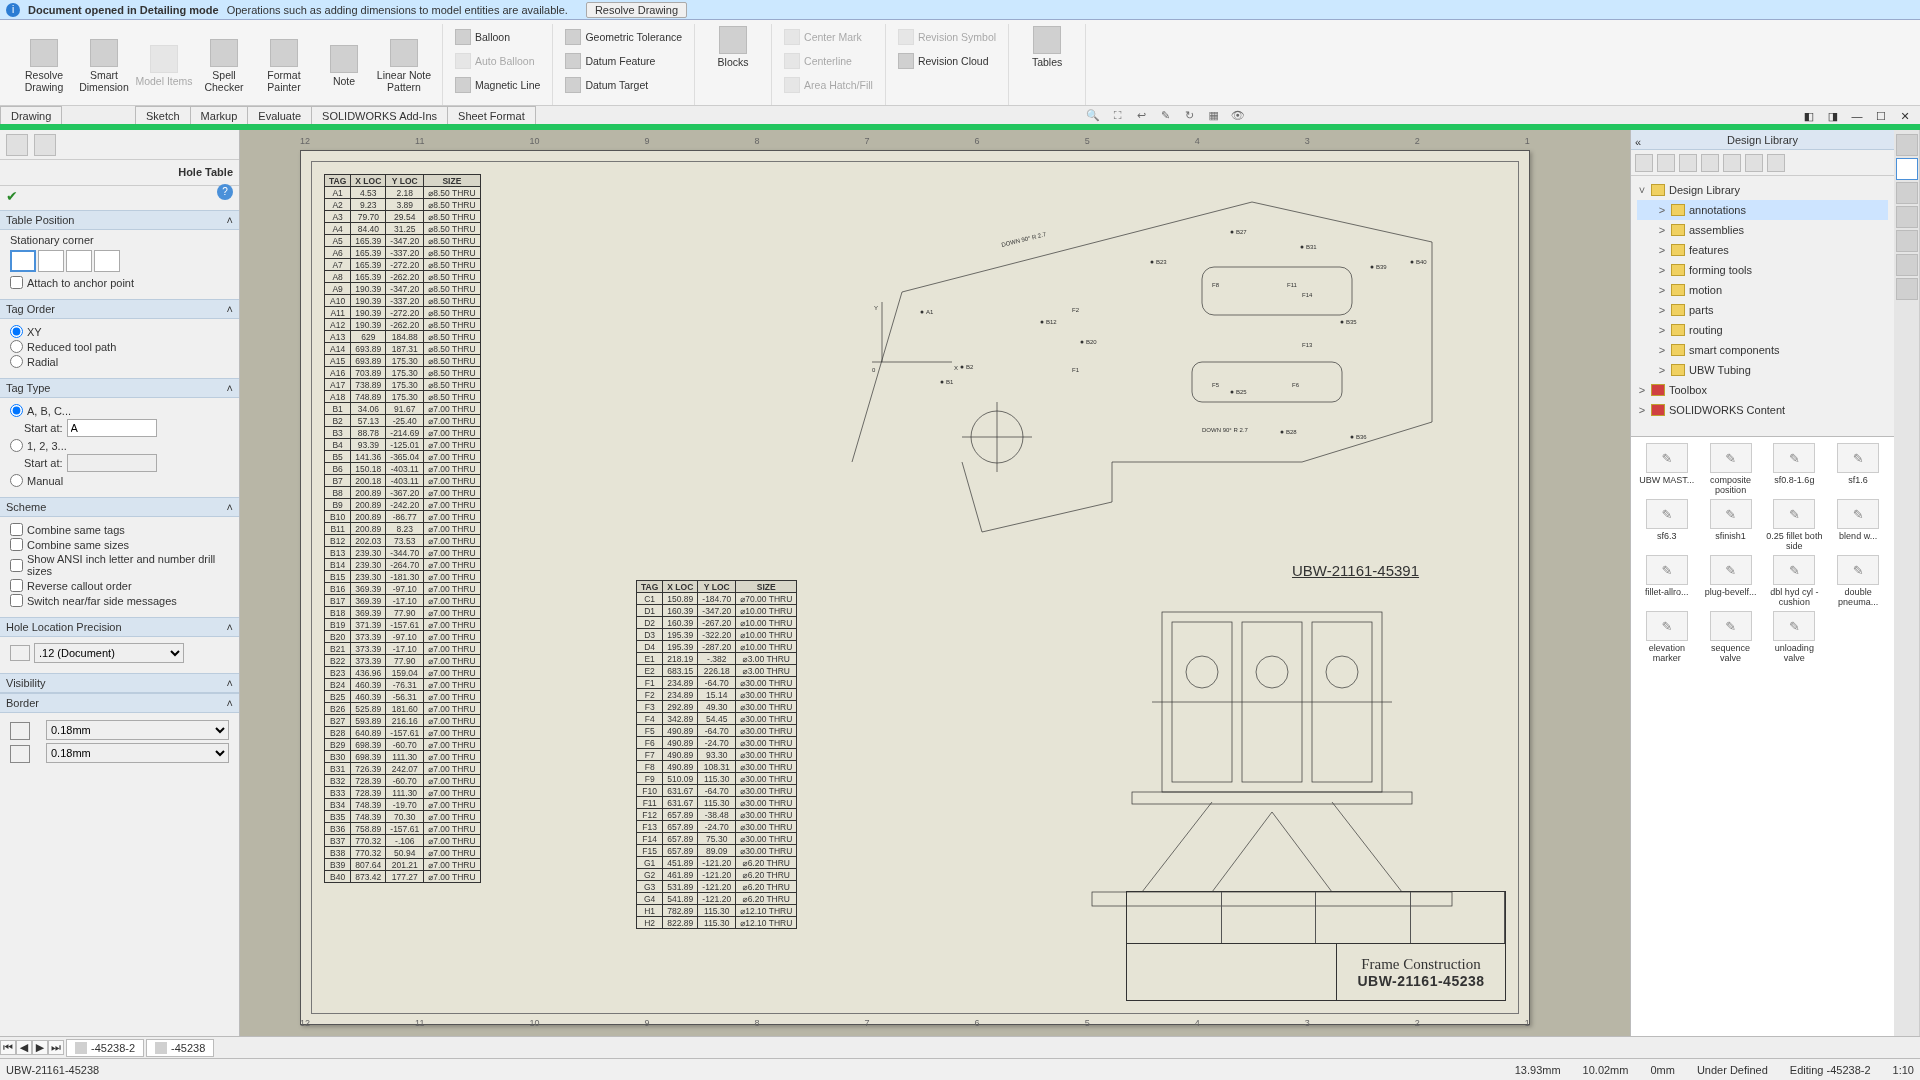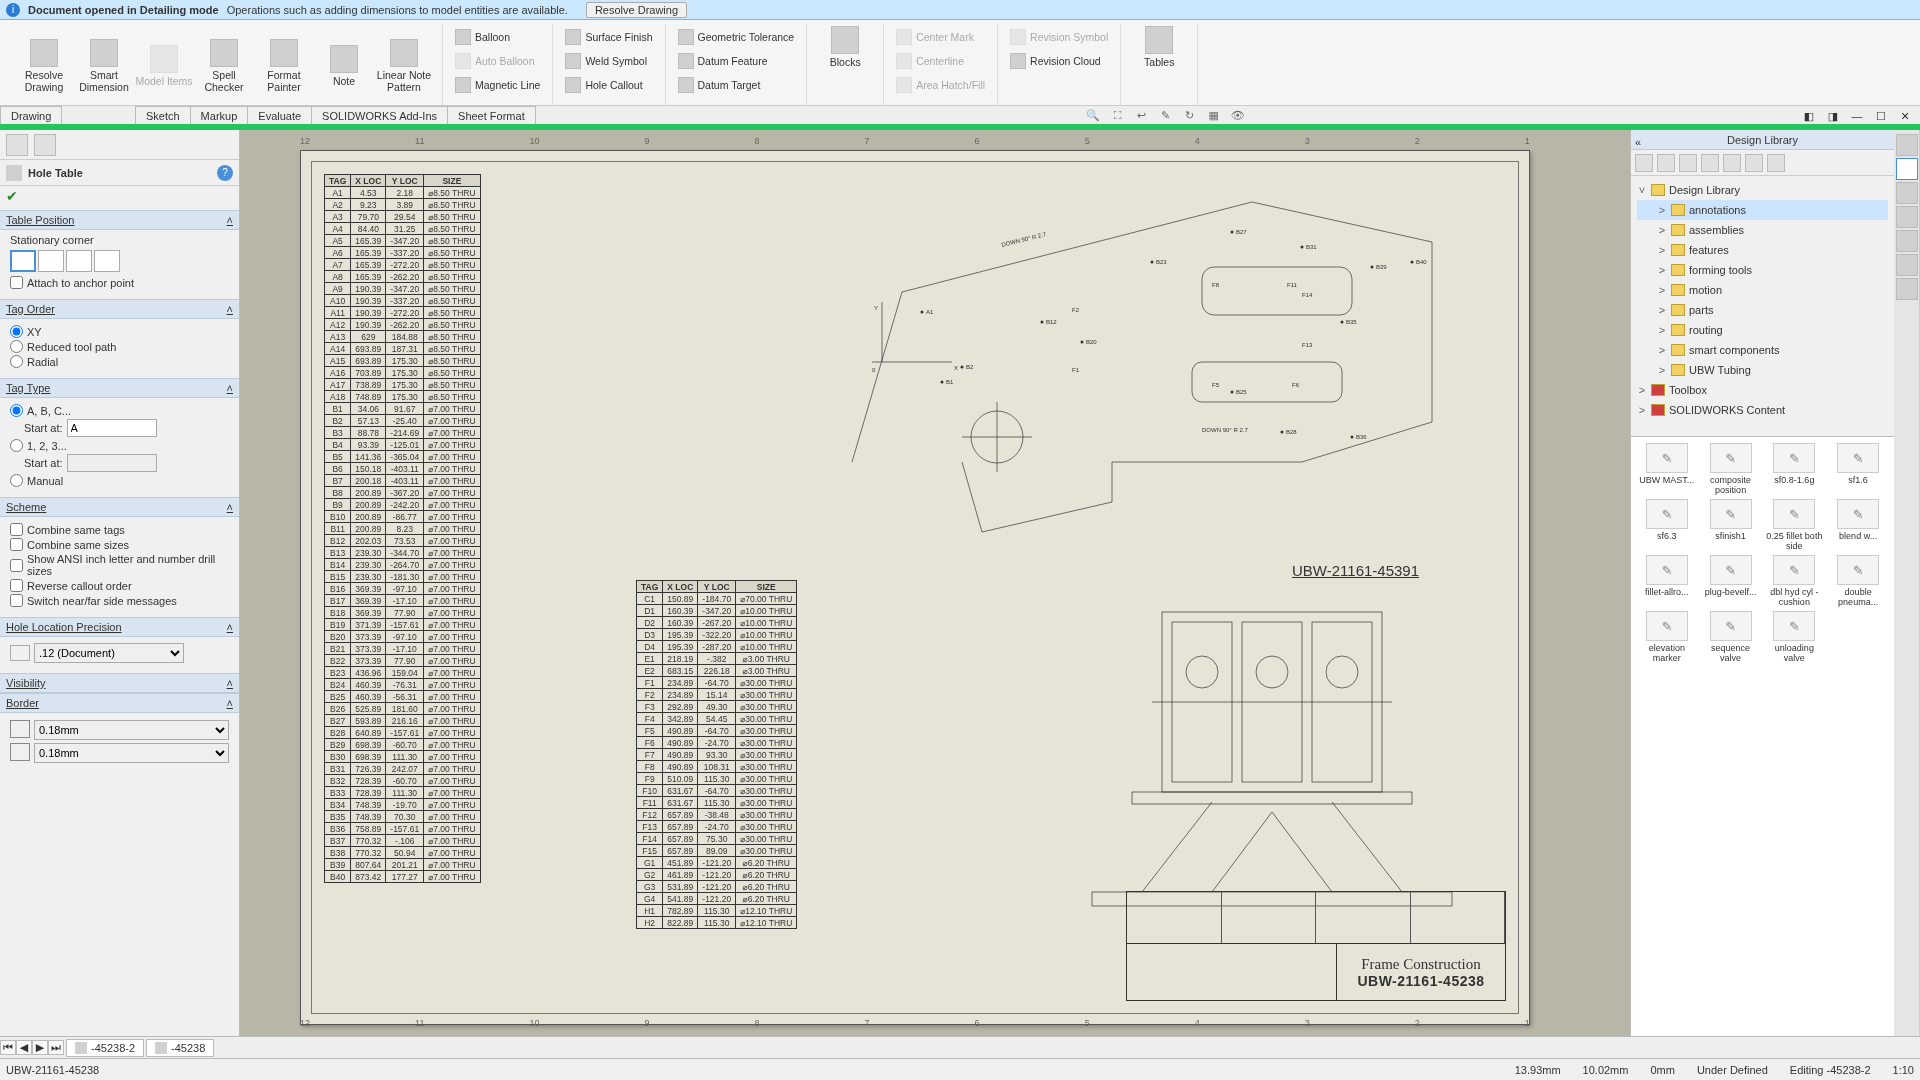--- a/index.html
+++ b/index.html
@@ -29,37 +29,37 @@
 .cmd-tabs .view-icons { margin-left: 550px; display: flex; gap: 6px; align-items: center; }
 .cmd-tabs .view-icons span { width: 18px; height: 18px; display: inline-flex; align-items: center; justify-content: center; opacity: 0.7; cursor: pointer; }
 .cmd-tabs .win-icons { margin-left: auto; display: flex; gap: 2px; padding-right: 4px; }
 .cmd-tabs .win-icons span { width: 22px; height: 20px; display: flex; align-items: center; justify-content: center; cursor: pointer; }
 
 
 .main { display: flex; height: calc(1080px - 20px - 86px - 24px - 22px - 22px); }
 .left-panel { width: 240px; background: #f0f0f0; border-right: 1px solid #bbb; display: flex; flex-direction: column; }
 .left-panel .top-icons { height: 30px; border-bottom: 1px solid #ccc; display: flex; align-items: center; padding: 0 6px; gap: 6px; }
 .left-panel .top-icons span { width: 22px; height: 22px; background: #e0e0e0; border: 1px solid #bbb; cursor: pointer; }
-.pm-header { height: 26px; display: flex; align-items: center; padding: 0 6px; gap: 6px; border-bottom: 1px solid #ccc; }
+.pm-header { height: 26px; display: flex; align-items: flex-end; padding: 0 6px; gap: 6px; border-bottom: 1px solid #ccc; flex-direction: column; }
 .pm-header .ic { width: 16px; height: 16px; background: #d0d0d0; }
 .pm-header .title { font-weight: 600; flex: 1; }
 .pm-header .help { width: 16px; height: 16px; border-radius: 50%; background: #4a90d9; color: #fff; font-size: 10px; text-align: center; line-height: 16px; cursor: pointer; }
 .pm-ok { height: 22px; padding: 2px 6px; }
 .pm-ok span { color: #2a8a2a; font-size: 14px; cursor: pointer; }
 .pm-body { flex: 1; overflow-y: auto; padding: 2px 0; }
-.pm-section-h { background: #d8e4f0; padding: 3px 6px; font-size: 11px; display: flex; justify-content: space-between; cursor: pointer; border-top: 1px solid #bcd; border-bottom: 1px solid #bcd; text-decoration: underline; }
+.pm-section-h { background: #d8e4f0; padding: 3px 6px; font-size: 11px; display: flex; justify-content: space-between; cursor: pointer; border-top: 1px solid #bcd; border-bottom: 1px solid #bcd; }
 .pm-section-b { padding: 4px 10px 8px 10px; font-size: 11px; }
 .pm-section-b label { display: block; margin-bottom: 0; }
 .pm-section-b .row { display: flex; align-items: center; gap: 4px; margin: 2px 0; }
 .pm-section-b .corner-btns { display: flex; gap: 2px; margin: 4px 0; }
 .pm-section-b .corner-btns span { width: 26px; height: 22px; border: 1px solid #aaa; background: #fff; cursor: pointer; }
 .pm-section-b .corner-btns span.sel { border: 2px solid #4a90d9; }
 .pm-section-b input[type=text] { width: 90px; height: 18px; border: 1px solid #aaa; padding: 0 3px; font-size: 11px; }
 .pm-section-b select { width: 150px; height: 20px; border: 1px solid #aaa; font-size: 11px; }
-.pm-section-b .line-sel { display: flex; align-items: flex-start; gap: 4px; margin: 3px 0; }
+.pm-section-b .line-sel { display: flex; align-items: flex-end; gap: 16px; margin: 3px 0; }
 .pm-section-b .line-sel .sw { width: 20px; height: 18px; border: 1px solid #888; }
 .pm-section-b .line-sel select { flex: 1; }
 
 
 .canvas-wrap { flex: 1; background: #b8b6a6; position: relative; overflow: hidden; }
 .sheet { position: absolute; left: 60px; top: 20px; width: 1230px; height: 875px; background: #e6e4d6; border: 1px solid #555; box-shadow: 2px 2px 4px rgba(0,0,0,0.25); }
 .ruler-h { position: absolute; left: 60px; top: 6px; width: 1230px; height: 12px; display: flex; justify-content: space-between; font-size: 9px; color: #666; }
 .ruler-h2 { position: absolute; left: 60px; bottom: 6px; width: 1230px; height: 12px; display: flex; justify-content: space-between; font-size: 9px; color: #666; }
 .sheet-inner { position: absolute; inset: 10px; border: 1px solid #777; }
 
@@ -168,36 +168,20 @@
           <span class="ic"></span>
           <span>Auto Balloon</span>
         </div>
         <div class="rib-small ">
           <span class="ic"></span>
           <span>Magnetic Line</span>
         </div>
       </div>
     </div>
   <div class="rib-group">
-      <div class="rib-cols" id="rib-c2">
-        <div class="rib-small ">
-          <span class="ic"></span>
-          <span>Surface Finish</span>
-        </div>
-        <div class="rib-small ">
-          <span class="ic"></span>
-          <span>Weld Symbol</span>
-        </div>
-        <div class="rib-small ">
-          <span class="ic"></span>
-          <span>Hole Callout</span>
-        </div>
-      </div>
-    </div>
-  <div class="rib-group">
       <div class="rib-cols" id="rib-c3">
         <div class="rib-small ">
           <span class="ic"></span>
           <span>Geometric Tolerance</span>
         </div>
         <div class="rib-small ">
           <span class="ic"></span>
           <span>Datum Feature</span>
         </div>
         <div class="rib-small ">

